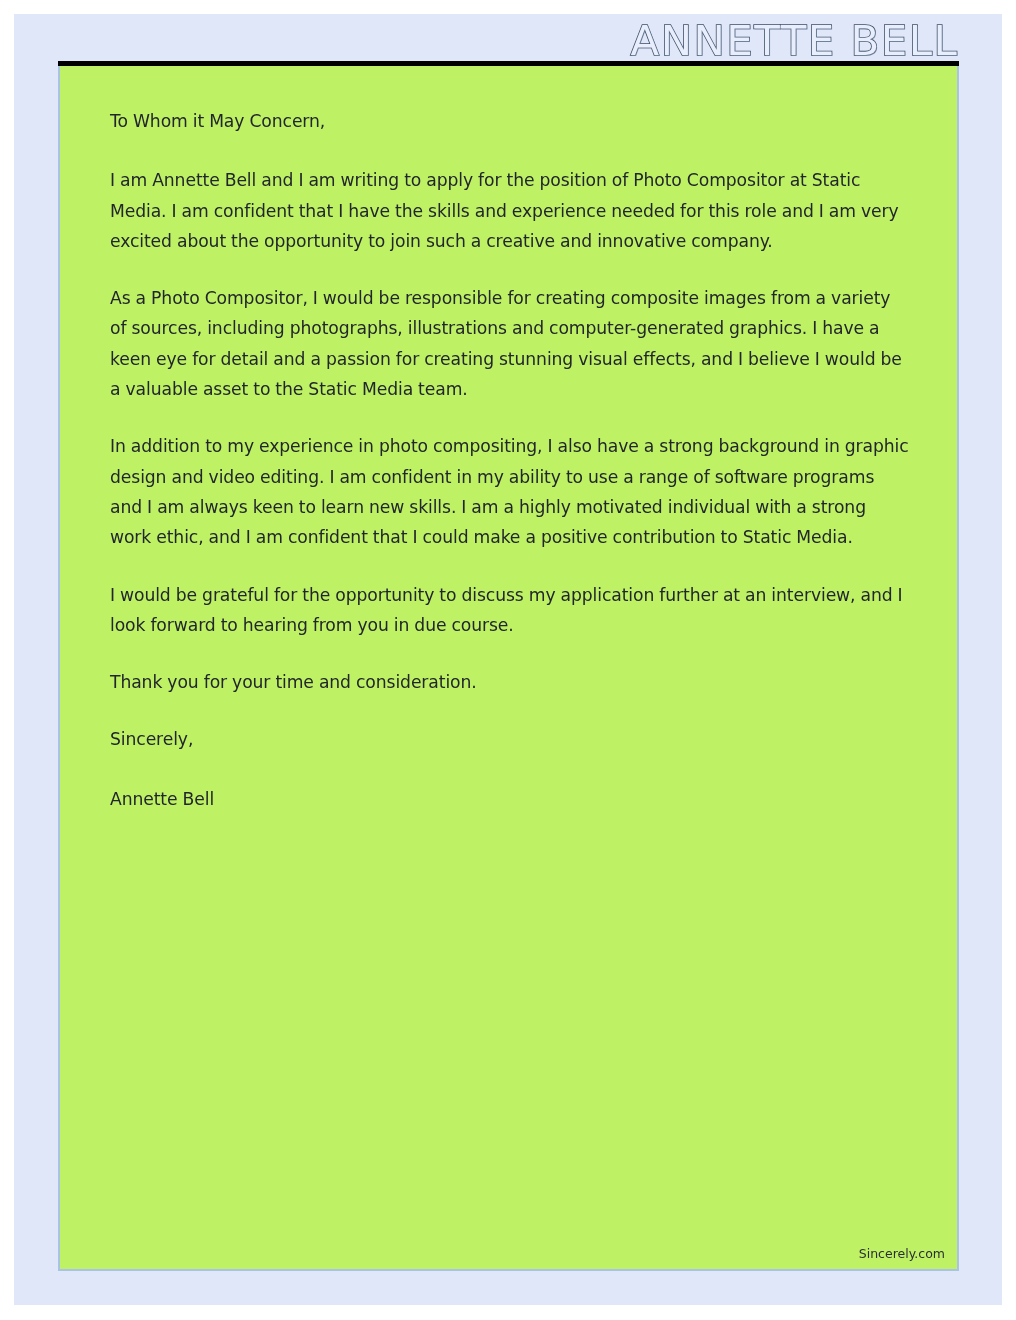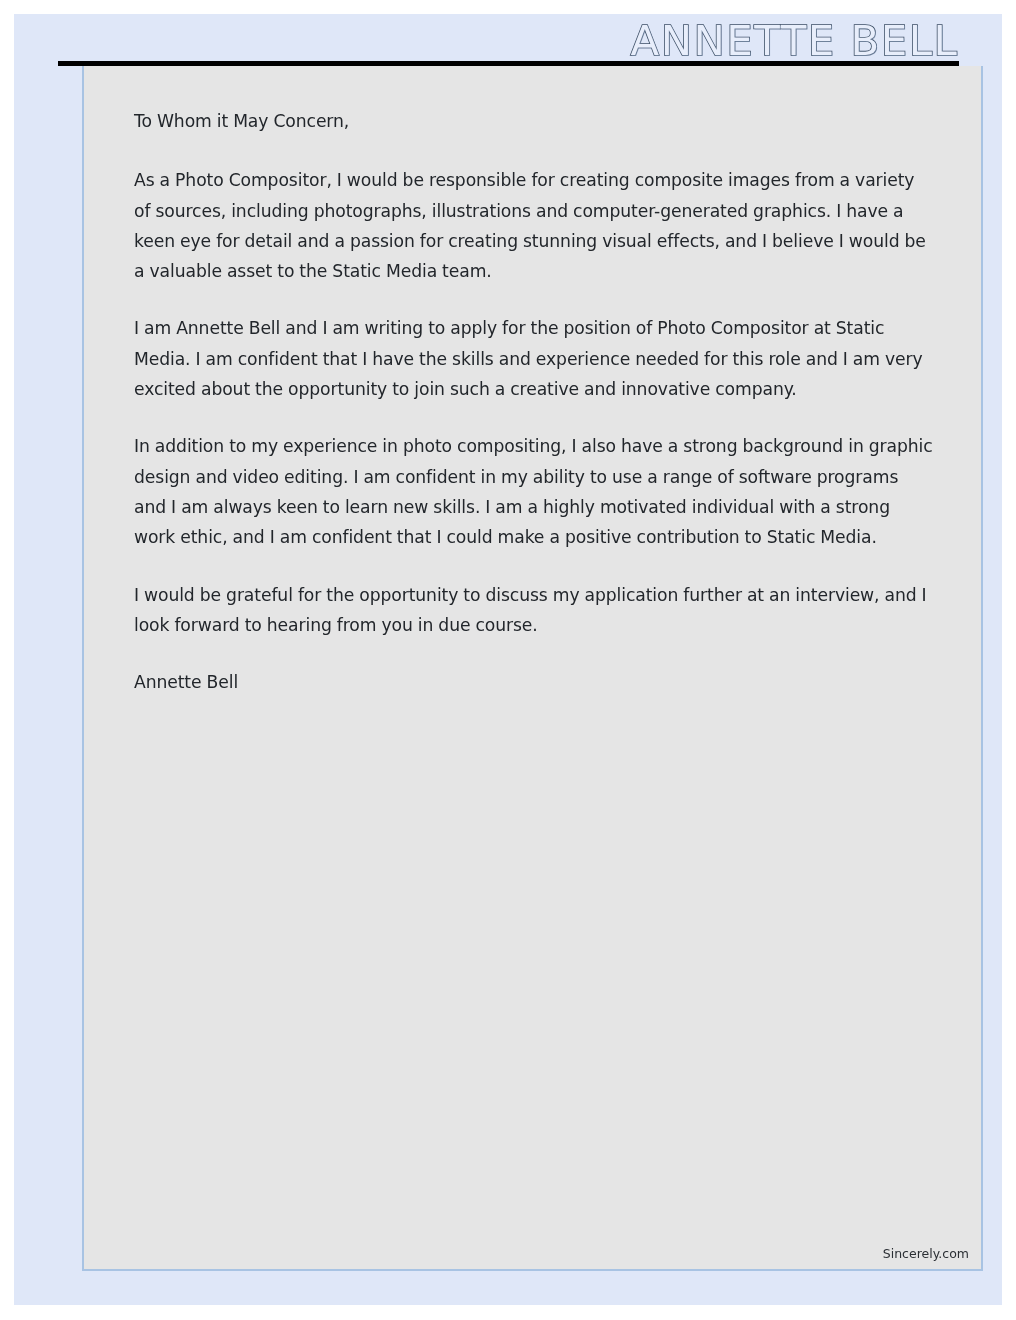--- a/index.html
+++ b/index.html
@@ -61,26 +61,25 @@
     background: #000000;
   }
 
   
   .page {
     position: absolute;
     left: 58px;
     top: 66px;
     width: 901px;
     height: 1205px;
-    background: #e5e5e5;
+    background: #bef264;
     border-left: 2px solid #a8c3e3;
     border-right: 2px solid #a8c3e3;
     border-bottom: 2px solid #a8c3e3;
     box-sizing: border-box;
-    margin-left: 24px;
   }
 
   .letter-body {
     position: absolute;
     left: 50px;
     top: 40px;
     width: 800px;
   }
 
   .letter-body p {
@@ -125,29 +124,31 @@
 </div>
 
 <div class="top-rule"></div>
 
 <div class="page">
 
   <div class="letter-body">
 
     <p class="salutation">To Whom it May Concern,</p>
 
+    <p>I am Annette Bell and I am writing to apply for the position of Photo Compositor at Static Media. I am confident that I have the skills and experience needed for this role and I am very excited about the opportunity to join such a creative and innovative company.</p>
+
     <p>As a Photo Compositor, I would be responsible for creating composite images from a variety of sources, including photographs, illustrations and computer-generated graphics. I have a keen eye for detail and a passion for creating stunning visual effects, and I believe I would be a valuable asset to the Static Media team.</p>
-
-    <p>I am Annette Bell and I am writing to apply for the position of Photo Compositor at Static Media. I am confident that I have the skills and experience needed for this role and I am very excited about the opportunity to join such a creative and innovative company.</p>
 
     <p>In addition to my experience in photo compositing, I also have a strong background in graphic design and video editing. I am confident in my ability to use a range of software programs and I am always keen to learn new skills. I am a highly motivated individual with a strong work ethic, and I am confident that I could make a positive contribution to Static Media.</p>
 
     <p>I would be grateful for the opportunity to discuss my application further at an interview, and I look forward to hearing from you in due course.</p>
 
+    <p>Thank you for your time and consideration.</p>
 
+    <p class="sign-off">Sincerely,</p>
 
     <p class="signature">Annette Bell</p>
 
 
   </div>
 
   <div class="footer-mark">Sincerely.com</div>
 
 </div>
 

